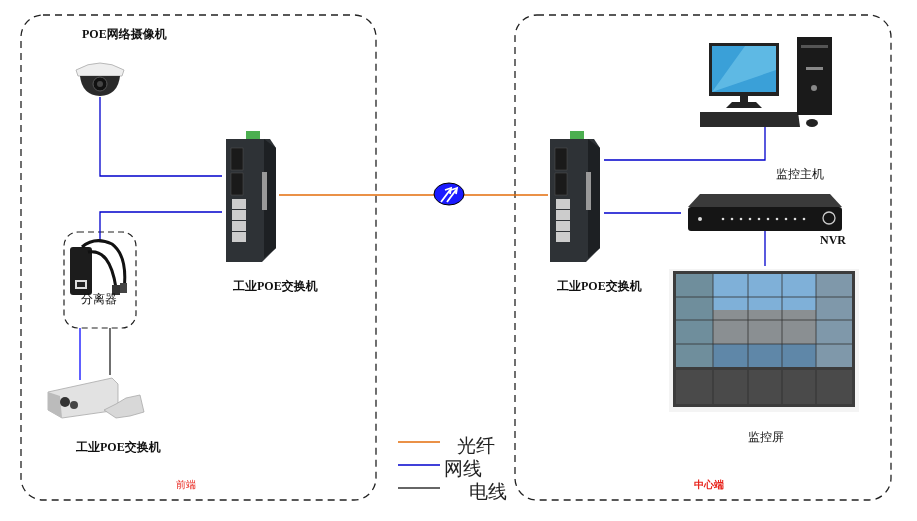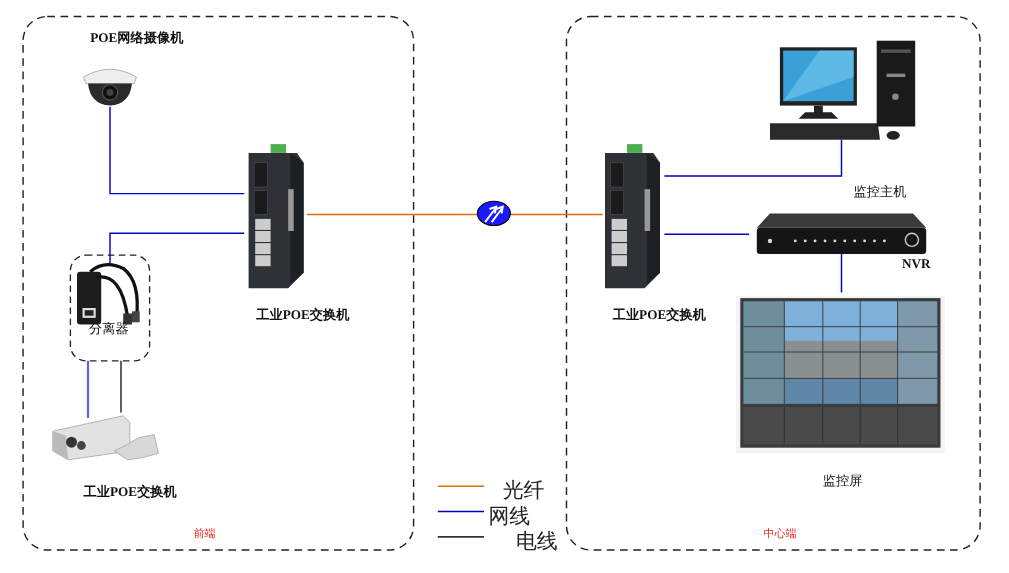--- a/index.html
+++ b/index.html
@@ -152,17 +152,17 @@
 <div class="lbl bold" style="left:54px;top:26px;">POE网络摄像机</div>
 <div class="lbl" style="left:81px;top:291px;font-family:'DejaVu Sans',sans-serif;">分离器</div>
 <div class="lbl bold" style="left:48px;top:439px;">工业POE交换机</div>
 <div class="lbl bold" style="left:205px;top:278px;">工业POE交换机</div>
 <div class="lbl bold" style="left:529px;top:278px;">工业POE交换机</div>
 <div class="lbl" style="left:776px;top:142px;font-family:'DejaVu Sans',sans-serif;margin-top:24px;">监控主机</div>
 <div class="lbl bold" style="left:792px;top:233px;text-align:right;">NVR</div>
 <div class="lbl" style="left:748px;top:429px;font-family:Liberation Serif, serif;">监控屏</div>
 
 <div class="zone-title" style="left:176px;top:478px;">前端</div>
-<div class="zone-title" style="left:694px;top:478px;">中心端</div>
+<div class="zone-title" style="left:694px;top:478px;font-weight:bold;">中心端</div>
 
 <div class="legend-text" style="left:457px;top:433px;">光纤</div>
 <div class="legend-text" style="left:444px;top:456px;">网线</div>
 <div class="legend-text" style="left:457px;top:479px;margin-left:12px;">电线</div>
 
 </body></html>

